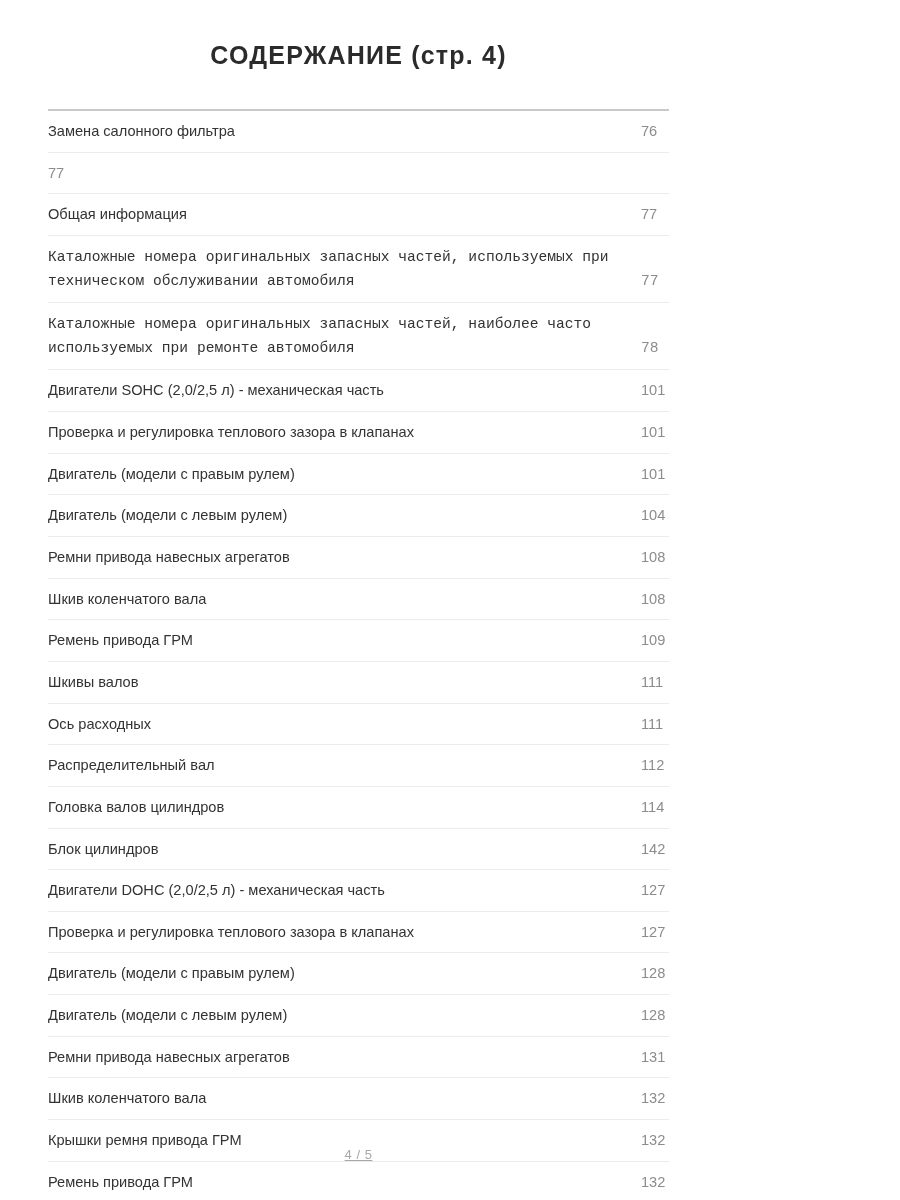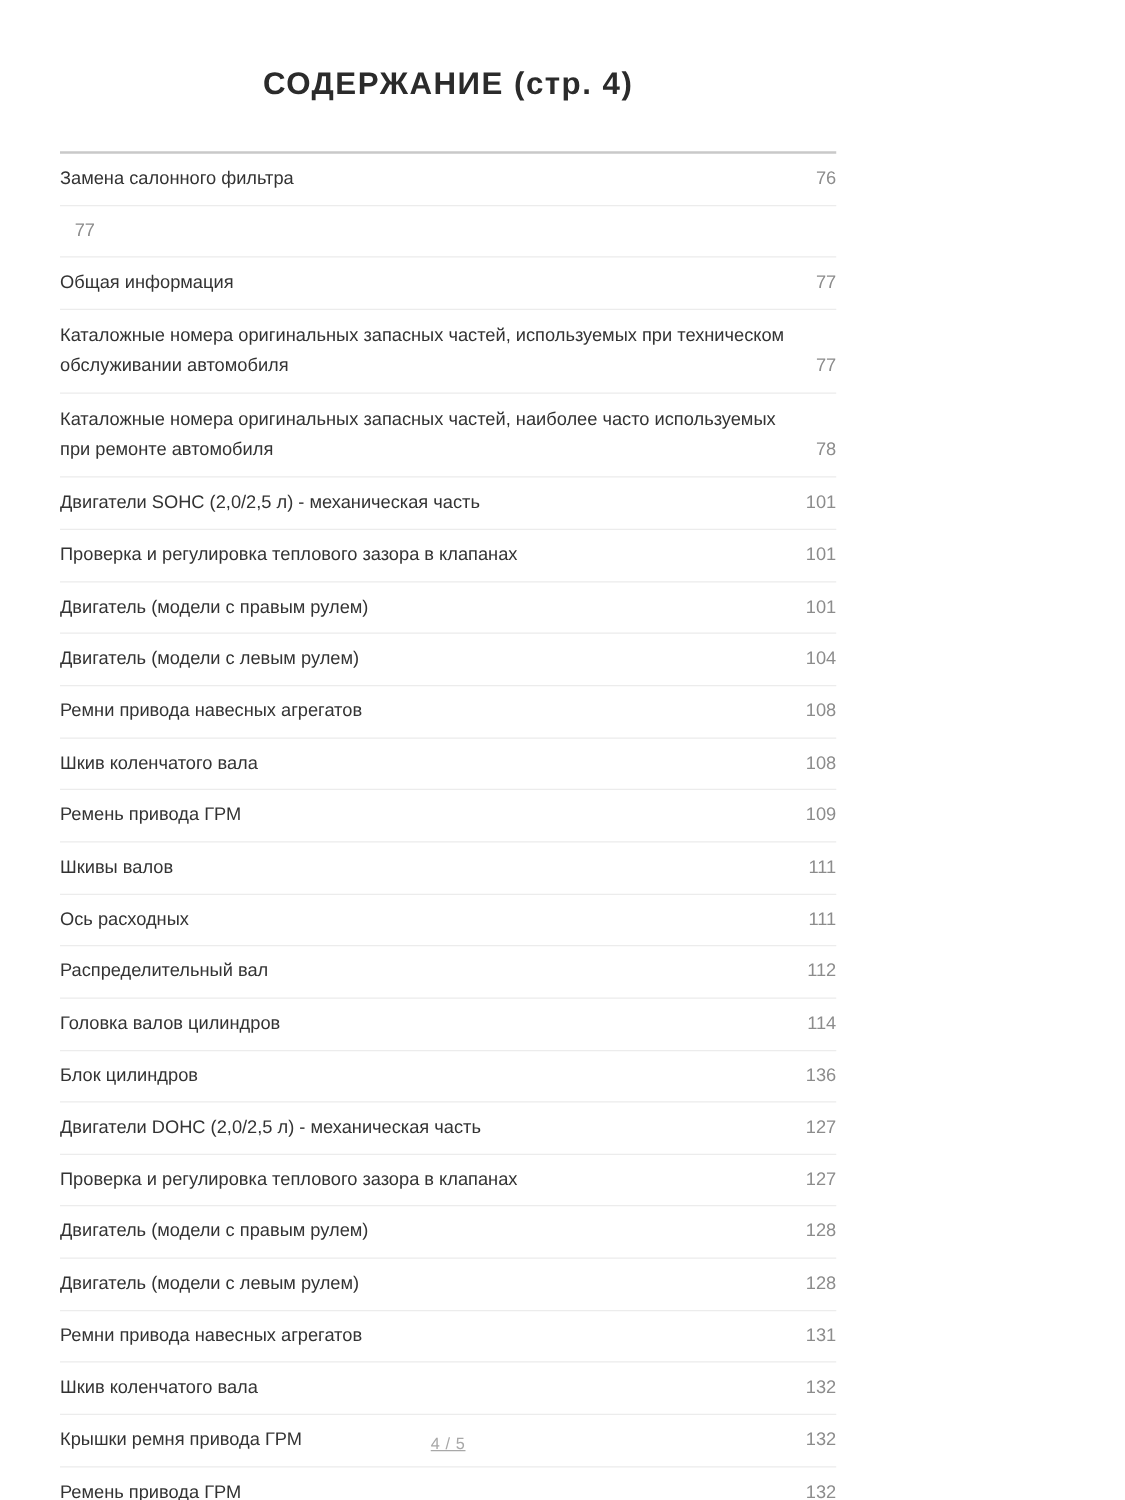--- a/index.html
+++ b/index.html
@@ -13,21 +13,21 @@
     height: 1200px;
     font-family: "Liberation Sans", "DejaVu Sans", sans-serif;
     -webkit-font-smoothing: antialiased;
     overflow: hidden;
   }
   .page {
     position: relative;
     width: 717px;
     height: 1200px;
     box-sizing: border-box;
-    padding: 12px 48px;
+    padding: 0 48px;
   }
   .doc-title {
     text-align: center;
     font-size: 25px;
     font-weight: bold;
     color: #2b2b2b;
     letter-spacing: 1.2px;
     margin: 0;
     padding-top: 40px;
     padding-bottom: 0;
@@ -47,34 +47,34 @@
   .toc-entry {
     display: flex;
     align-items: flex-end;
     justify-content: space-between;
     border-bottom: 1px solid #ececec;
     padding: 9px 0 8px 0;
     min-height: 16px;
   }
   .toc-entry.multiline {
     padding: 10px 0 9px 0;
+    font-family: Liberation Mono, monospace;
   }
   .entry-title {
     font-size: 14.6px;
     color: #333333;
     line-height: 1.62;
     flex: 1 1 auto;
     max-width: 740px;
     text-align: left;
   }
   .entry-page {
     font-size: 14.6px;
     color: #8c8c8c;
     flex: 0 0 auto;
-    text-align: right;
     min-width: 28px;
     line-height: 1.62;
     white-space: nowrap;
   }
   .footer {
     position: absolute;
     left: 0;
     right: 0;
     bottom: 38px;
     text-align: center;
@@ -152,21 +152,21 @@
       <li class="toc-entry">
         <span class="entry-title">Распределительный вал</span>
         <span class="entry-page">112</span>
       </li>
       <li class="toc-entry">
         <span class="entry-title">Головка валов цилиндров</span>
         <span class="entry-page">114</span>
       </li>
       <li class="toc-entry">
         <span class="entry-title">Блок цилиндров</span>
-        <span class="entry-page">136</span>
+        <span class="entry-page">142</span>
       </li>
       <li class="toc-entry">
         <span class="entry-title">Двигатели DOHC (2,0/2,5 л) - механическая часть</span>
         <span class="entry-page">127</span>
       </li>
       <li class="toc-entry">
         <span class="entry-title">Проверка и регулировка теплового зазора в клапанах</span>
         <span class="entry-page">127</span>
       </li>
       <li class="toc-entry">

